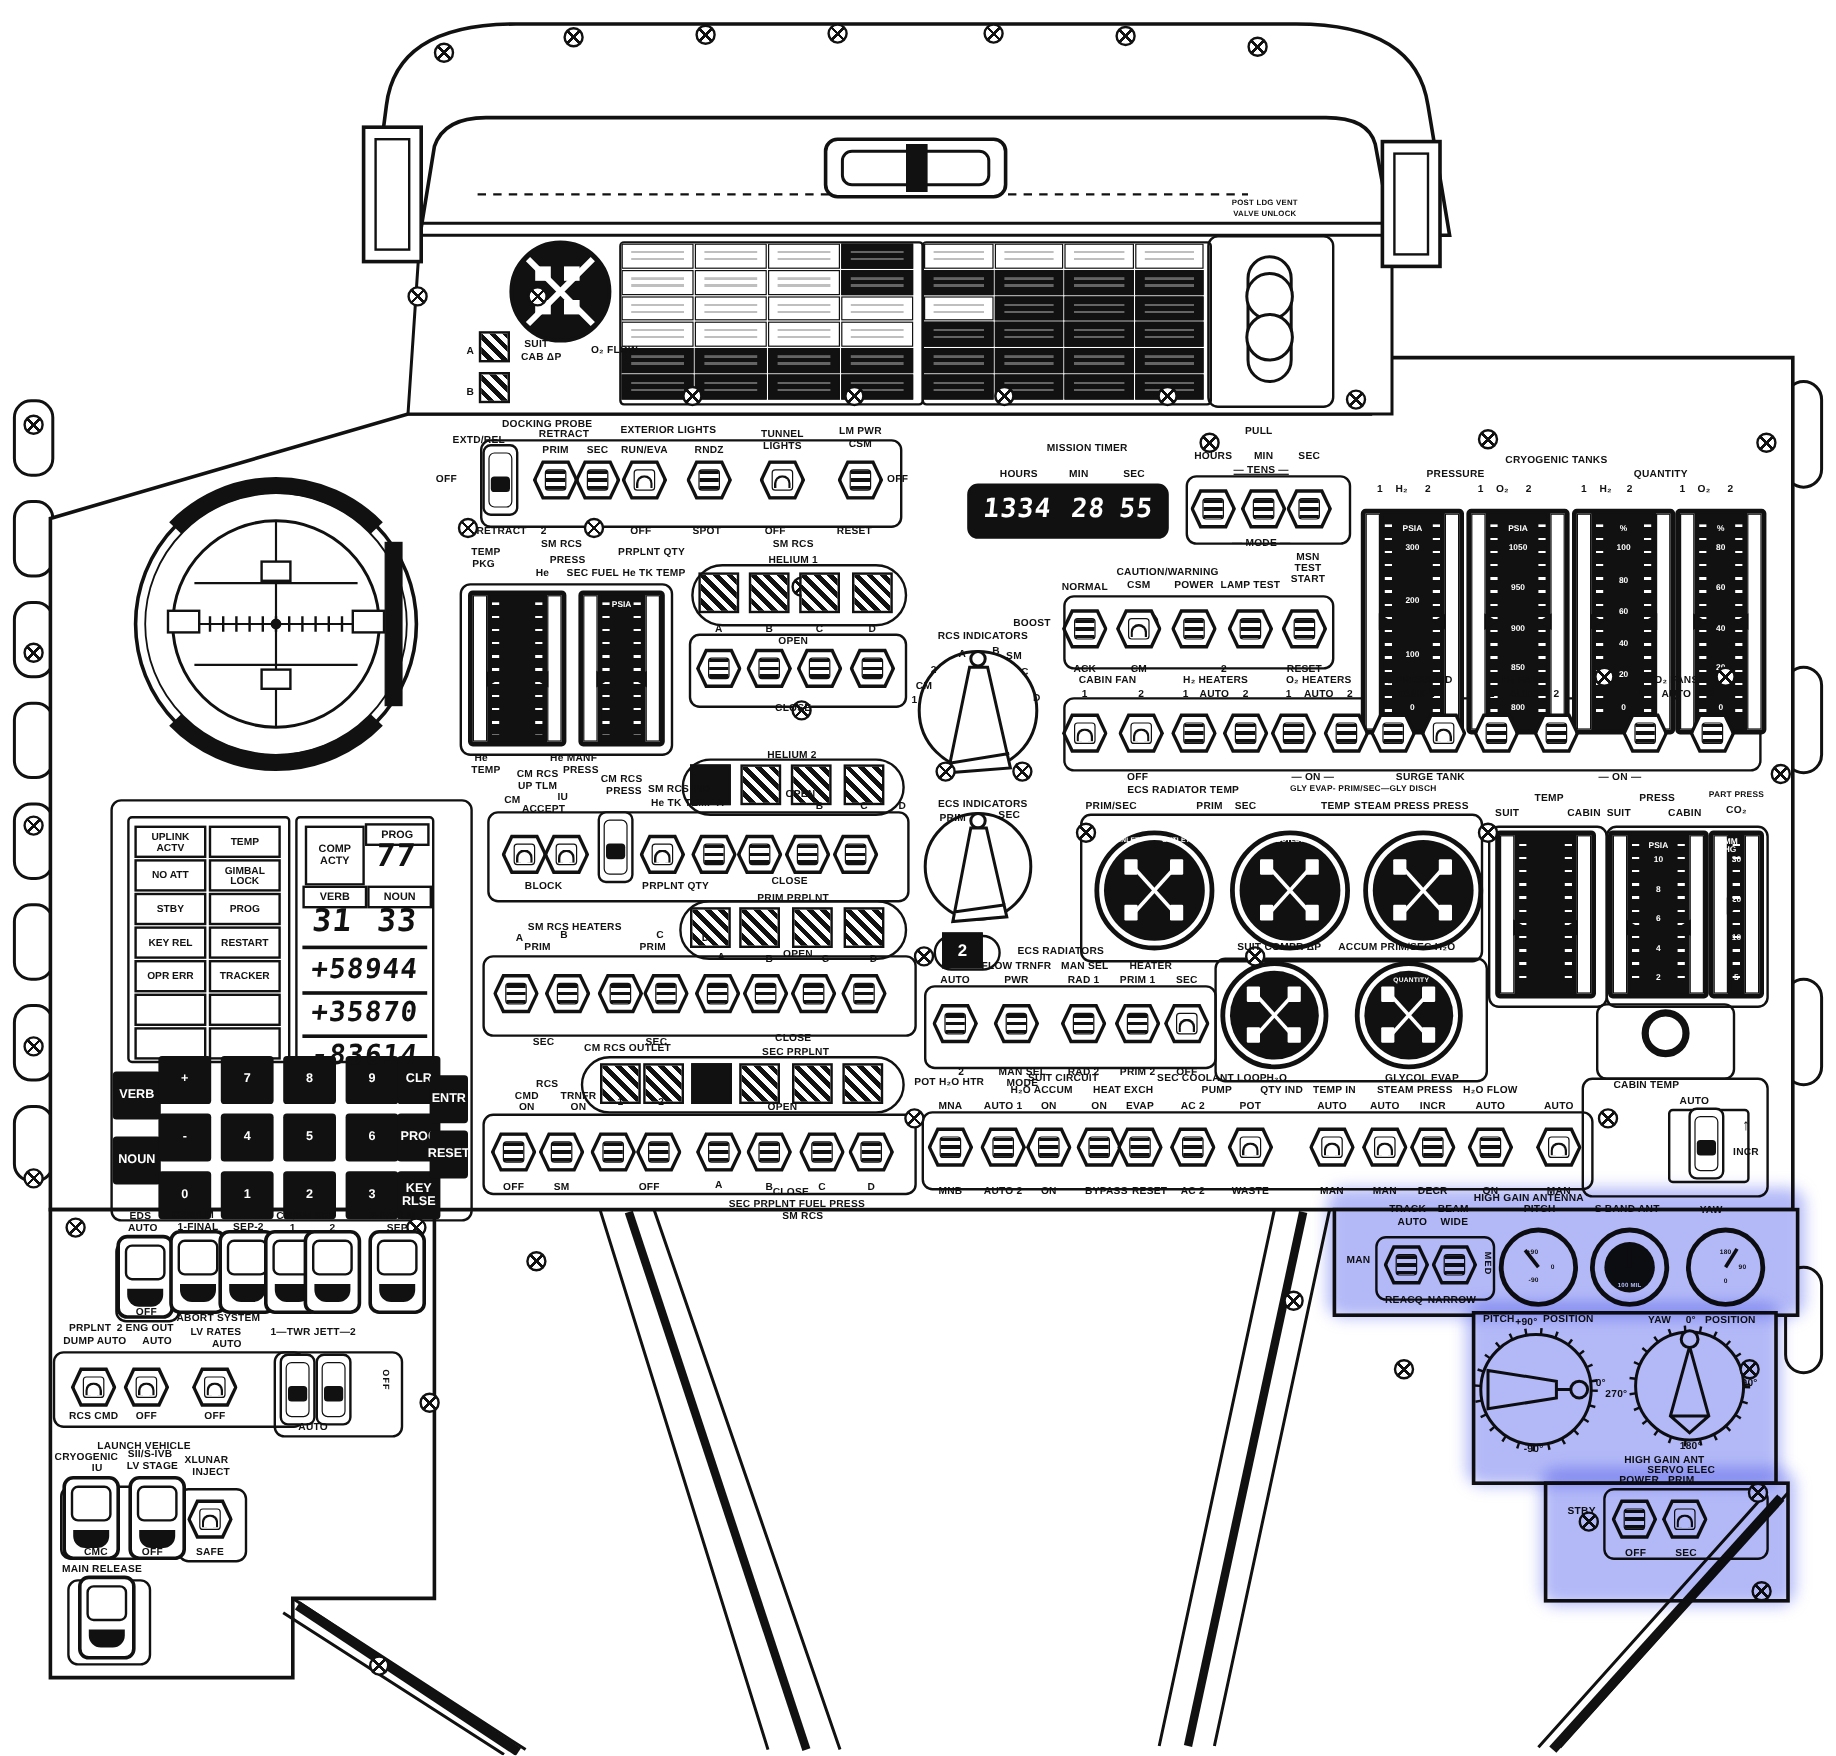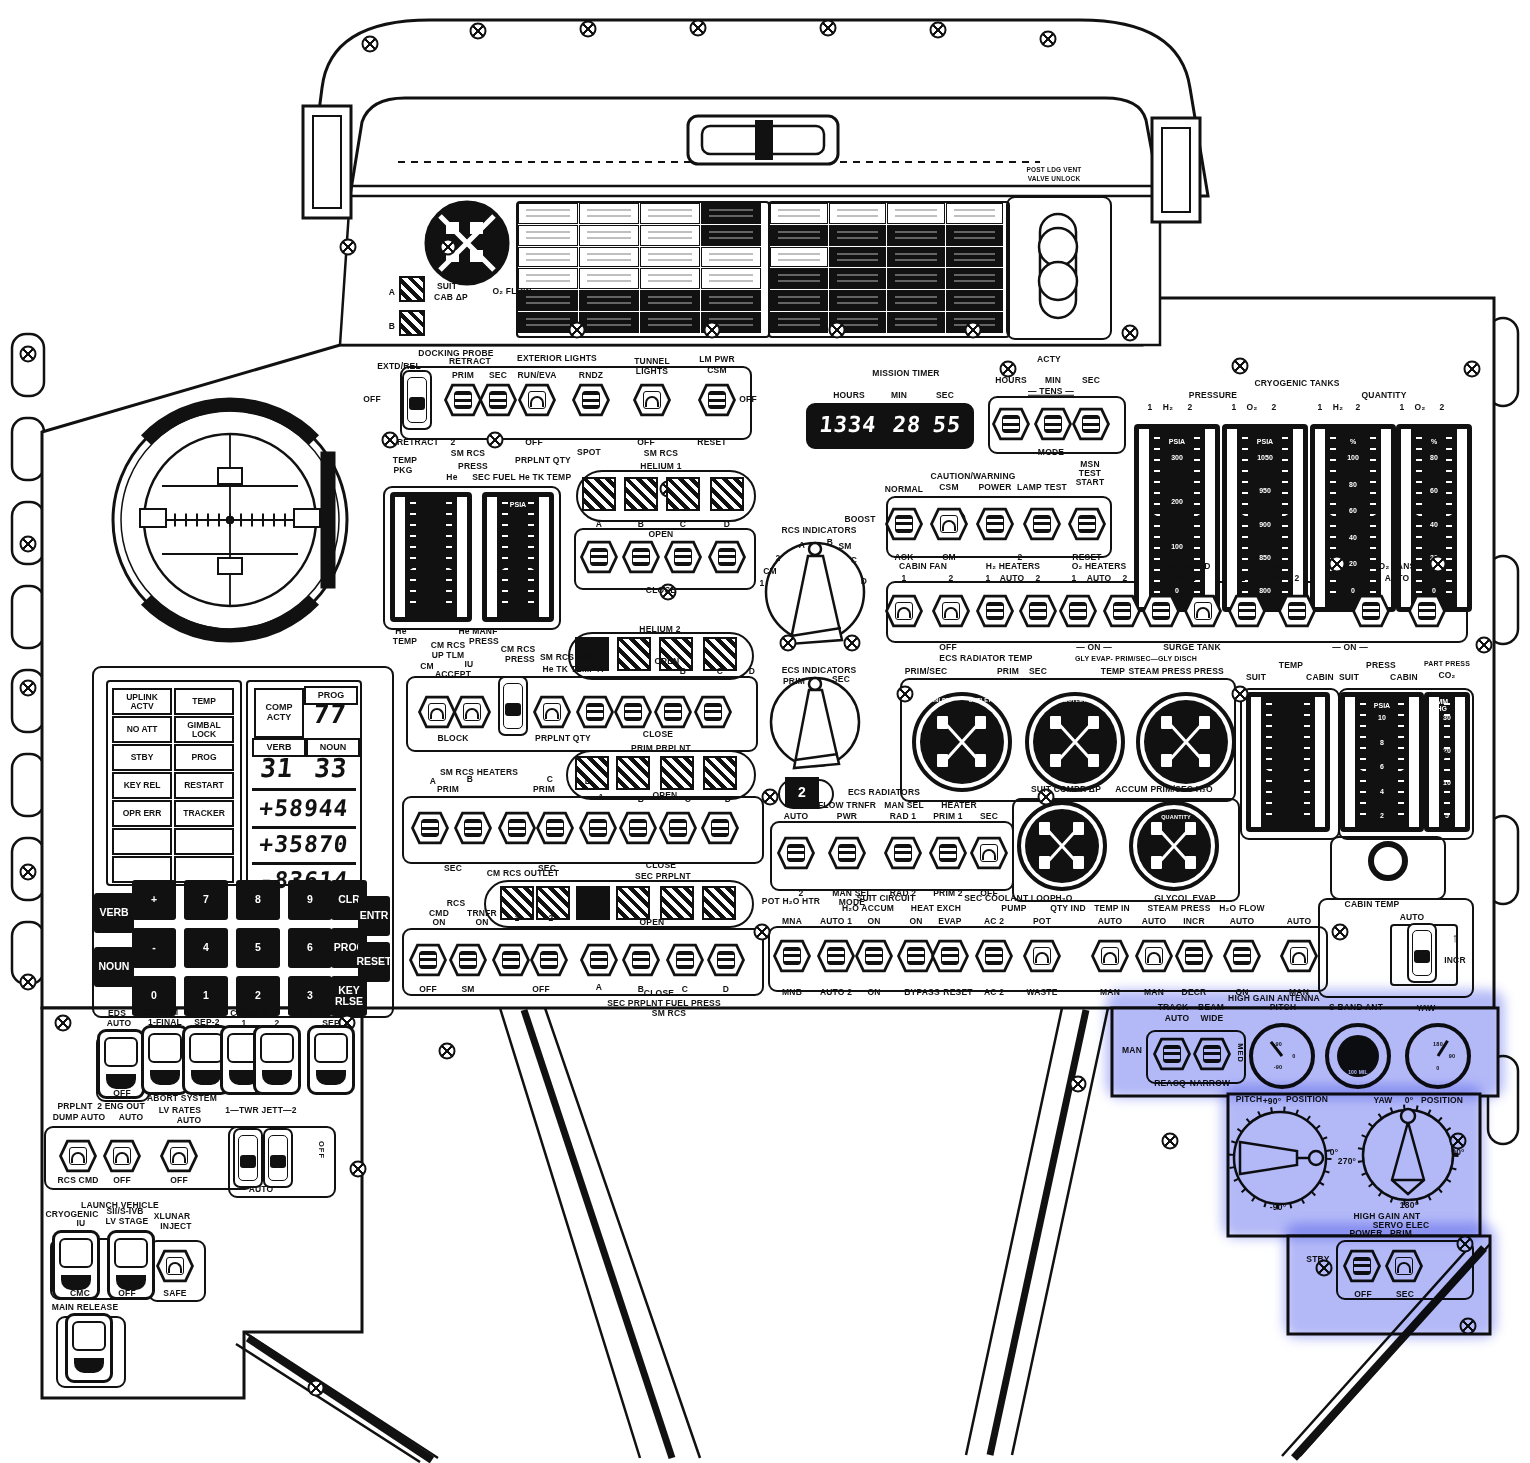--- a/index.html
+++ b/index.html
@@ -943,28 +943,28 @@
       <span class="lbl" style="left: 591px; top: 375px;">RNDZ</span>
       <span class="lbl" style="left: 652px; top: 361px;">TUNNEL</span>
       <span class="lbl" style="left: 652px; top: 371px;">LIGHTS</span>
       <span class="lbl" style="left: 717px; top: 359px;">LM PWR</span>
       <span class="lbl" style="left: 717px; top: 370px;">CSM</span>
       <span class="lbl" style="left: 372px; top: 399px;">OFF</span>
       <span class="lbl" style="left: 748px; top: 399px;">OFF</span>
       <span class="lbl" style="left: 418px; top: 442px;">RETRACT</span>
       <span class="lbl" style="left: 453px; top: 442px;">2</span>
       <span class="lbl" style="left: 534px; top: 442px;">OFF</span>
-      <span class="lbl" style="left: 589px; top: 442px; margin-top: 10px;">SPOT</span>
+      <span class="lbl" style="left: 589px; top: 442px;">SPOT</span>
       <span class="lbl" style="left: 646px; top: 442px;">OFF</span>
       <span class="lbl" style="left: 712px; top: 442px;">RESET</span>
       <span class="lbl" style="left: 906px; top: 373px;">MISSION TIMER</span>
       <span class="lbl" style="left: 849px; top: 395px;">HOURS</span>
       <span class="lbl" style="left: 899px; top: 395px;">MIN</span>
       <span class="lbl" style="left: 945px; top: 395px;">SEC</span>
-      <span class="lbl" style="left: 1049px; top: 359px;">ACTY</span>
+      <span class="lbl" style="left: 1049px; top: 359px;">PULL</span>
       <span class="lbl" style="left: 1011px; top: 380px;">HOURS</span>
       <span class="lbl" style="left: 1053px; top: 380px;">MIN</span>
       <span class="lbl" style="left: 1091px; top: 380px;">SEC</span>
       <span class="lbl" style="left: 1051px; top: 391px; text-decoration: underline;">— TENS —</span>
       <span class="lbl" style="left: 1051px; top: 452px;">— MODE —</span>
       <span class="lbl" style="left: 973px; top: 476px;">CAUTION/WARNING</span>
       <span class="lbl" style="left: 904px; top: 489px;">NORMAL</span>
       <span class="lbl" style="left: 949px; top: 487px;">CSM</span>
       <span class="lbl" style="left: 995px; top: 487px;">POWER</span>
       <span class="lbl" style="left: 1042px; top: 487px;">LAMP TEST</span>

